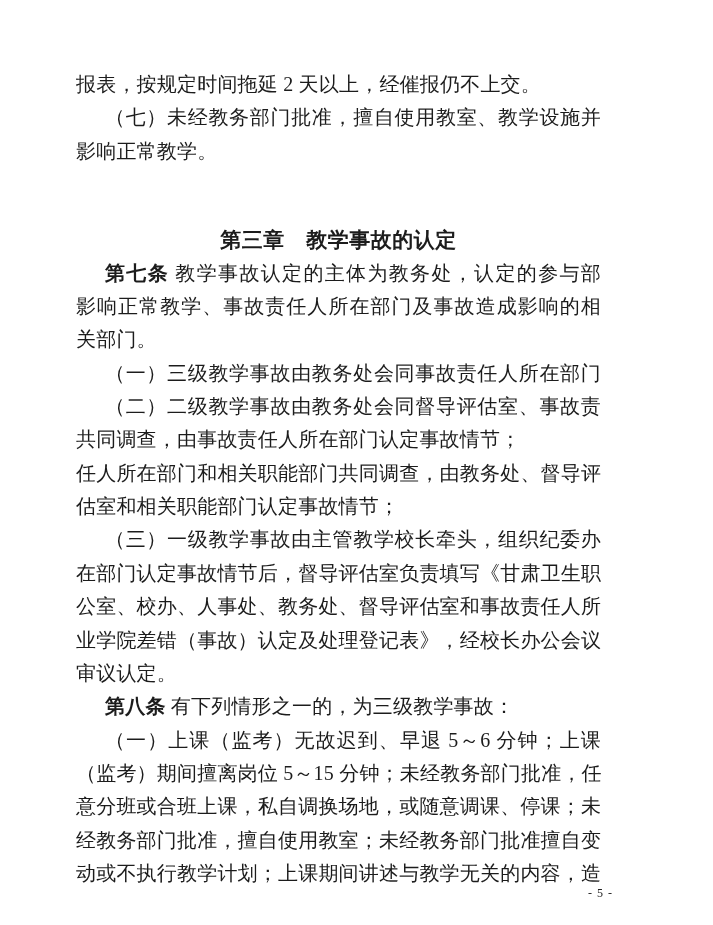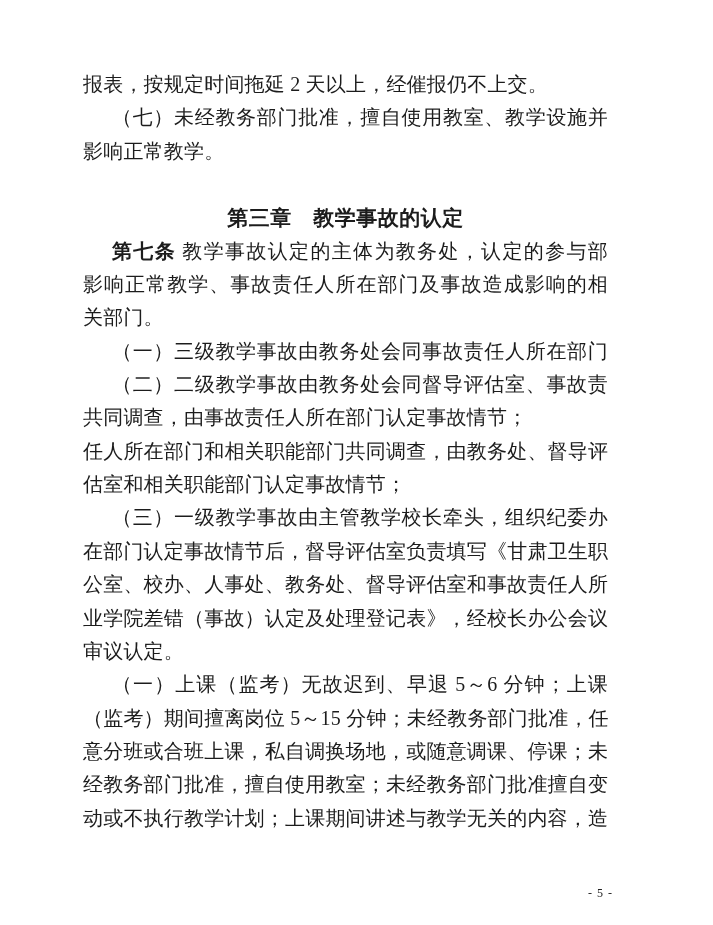--- a/index.html
+++ b/index.html
@@ -13,21 +13,21 @@
     position:relative;
     width:713px;
     height:925px;
     background:var(--page-bg);
     overflow:hidden;
     font-family:"Liberation Serif","DejaVu Serif",serif;
     color:var(--text-color);
   }
   .text-body{
     position:absolute;
-    left:83px;
+    left:76px;
     top:68px;
     width:525px;
   }
   .line{
     height:33.35px;
     line-height:33.35px;
     font-size:20px;
     letter-spacing:0.2px;
     white-space:nowrap;
     color:var(--text-color);
@@ -40,20 +40,21 @@
     padding-left:29px;
     width:496px;
   }
   .line.heading{
     text-align:center;
     text-align-last:center;
     font-size:21px;
     font-weight:bold;
     font-family:"Liberation Sans","DejaVu Sans",sans-serif;
     letter-spacing:0.5px;
+    margin-top:22px;
   }
   .line b{
     font-weight:bold;
     font-family:"Liberation Sans","DejaVu Sans",sans-serif;
   }
   .page-number{
     position:absolute;
     top:886px;
     left:0;
     width:613px;
@@ -80,20 +81,21 @@
       <div class="line indent stretch"><span>（一）三级教学事故由教务处会同事故责任人所在部门</span></div>
       <div class="line indent stretch"><span>（二）二级教学事故由教务处会同督导评估室、事故责</span></div>
       <div class="line"><span>共同调查，由事故责任人所在部门认定事故情节；</span></div>
       <div class="line stretch"><span>任人所在部门和相关职能部门共同调查，由教务处、督导评</span></div>
       <div class="line"><span>估室和相关职能部门认定事故情节；</span></div>
       <div class="line indent stretch"><span>（三）一级教学事故由主管教学校长牵头，组织纪委办</span></div>
       <div class="line stretch"><span>在部门认定事故情节后，督导评估室负责填写《甘肃卫生职</span></div>
       <div class="line stretch"><span>公室、校办、人事处、教务处、督导评估室和事故责任人所</span></div>
       <div class="line stretch"><span>业学院差错（事故）认定及处理登记表》，经校长办公会议</span></div>
       <div class="line"><span>审议认定。</span></div>
+      <div class="line indent"><b>第八条</b><span> 有下列情形之一的，为三级教学事故：</span></div>
       <div class="line indent stretch"><span>（一）上课（监考）无故迟到、早退 5～6 分钟；上课</span></div>
       <div class="line stretch"><span>（监考）期间擅离岗位 5～15 分钟；未经教务部门批准，任</span></div>
       <div class="line stretch"><span>意分班或合班上课，私自调换场地，或随意调课、停课；未</span></div>
       <div class="line stretch"><span>经教务部门批准，擅自使用教室；未经教务部门批准擅自变</span></div>
       <div class="line stretch"><span>动或不执行教学计划；上课期间讲述与教学无关的内容，造</span></div>
     </div>
   <div class="page-number">- 5 -</div>
 </div>
 
 </body></html>

